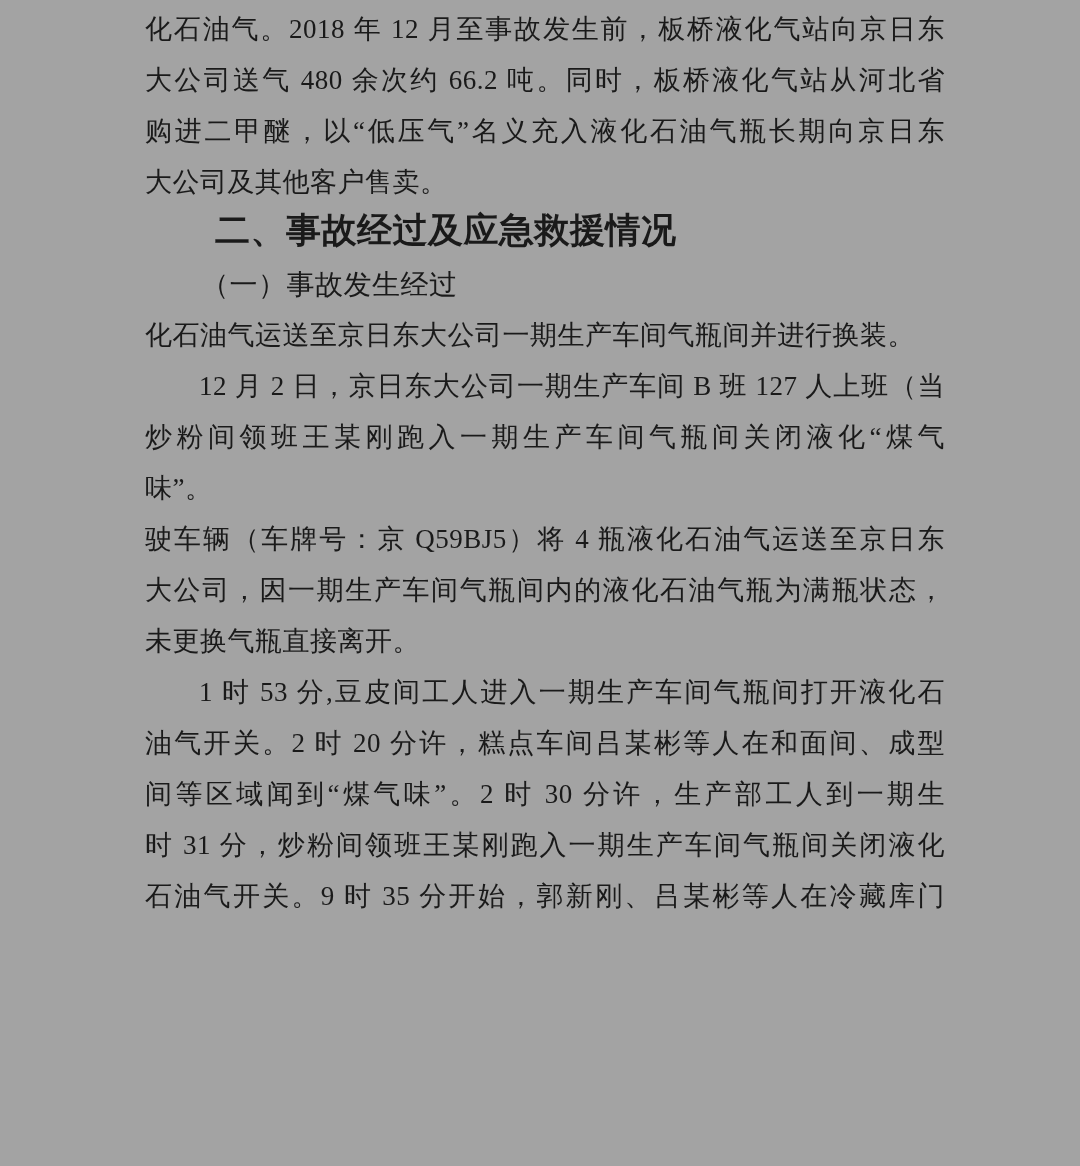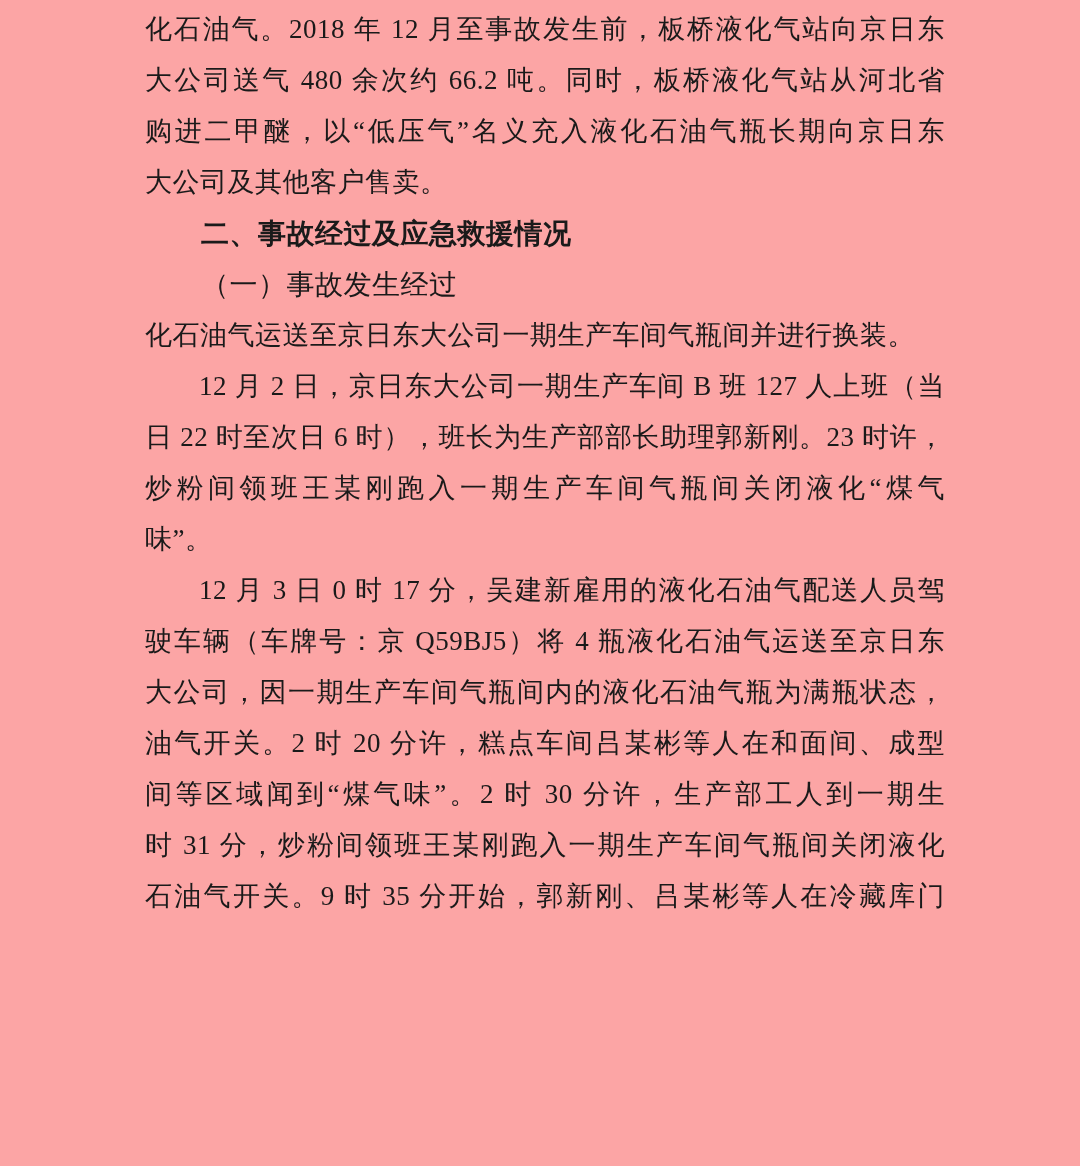--- a/index.html
+++ b/index.html
@@ -13,21 +13,21 @@
     font-family: "Liberation Serif", "DejaVu Serif", serif;
     color: #1a1a1a;
     overflow: hidden;
   }
   .page {
     position: absolute;
     left: 0;
     top: 0;
     width: 1080px;
     height: 1166px;
-    background: #fca5a5;
+    background: #a3a3a3;
   }
   .textblock {
     position: absolute;
     left: 145px;
     top: 4px;
     width: 800px;
   }
   .line {
     height: 51px;
     line-height: 51px;
@@ -39,23 +39,23 @@
     color: #1a1a1a;
   }
   .line.end {
     text-align: right;
     text-align-last: left;
   }
   .line.indent {
     text-indent: 2em;
   }
   .line.heading {
-    font-family: Liberation Serif, serif;
+    font-family: Liberation Mono, monospace;
     font-weight: 700;
-    font-size: 28px;
+    font-size: 35px;
     text-align: left;
     text-align-last: left;
     text-indent: 2em;
   }
   .line.subheading {
     font-size: 28px;
     text-align: right;
     text-align-last: left;
     text-indent: 2em;
   }
@@ -66,24 +66,24 @@
 <div class="page">
   <div class="textblock">
     <div class="line fill">化石油气。2018 年 12 月至事故发生前，板桥液化气站向京日东</div>
     <div class="line fill">大公司送气 480 余次约 66.2 吨。同时，板桥液化气站从河北省</div>
     <div class="line fill">购进二甲醚，以“低压气”名义充入液化石油气瓶长期向京日东</div>
     <div class="line end">大公司及其他客户售卖。</div>
     <div class="line heading">二、事故经过及应急救援情况</div>
     <div class="line subheading">（一）事故发生经过</div>
     <div class="line end">化石油气运送至京日东大公司一期生产车间气瓶间并进行换装。</div>
     <div class="line fill indent">12 月 2 日，京日东大公司一期生产车间 B 班 127 人上班（当</div>
-    <div class="line fill">日 22 时至次日 6 时），班长为生产部部长助理郭新刚。23 时许，</div>
     <div class="line fill">炒粉间领班王某刚跑入一期生产车间气瓶间关闭液化“煤气</div>
     <div class="line end">味”。</div>
-    <div class="line fill indent">12 月 3 日 0 时 17 分，吴建新雇用的液化石油气配送人员驾</div>
     <div class="line fill">驶车辆（车牌号：京 Q59BJ5）将 4 瓶液化石油气运送至京日东</div>
     <div class="line fill">大公司，因一期生产车间气瓶间内的液化石油气瓶为满瓶状态，</div>
+    <div class="line end">未更换气瓶直接离开。</div>
+    <div class="line fill indent">1 时 53 分,豆皮间工人进入一期生产车间气瓶间打开液化石</div>
     <div class="line fill">油气开关。2 时 20 分许，糕点车间吕某彬等人在和面间、成型</div>
     <div class="line fill">间等区域闻到“煤气味”。2 时 30 分许，生产部工人到一期生</div>
     <div class="line fill">时 31 分，炒粉间领班王某刚跑入一期生产车间气瓶间关闭液化</div>
     <div class="line fill">石油气开关。9 时 35 分开始，郭新刚、吕某彬等人在冷藏库门</div>
   </div>
 </div>
 
 </body></html>

